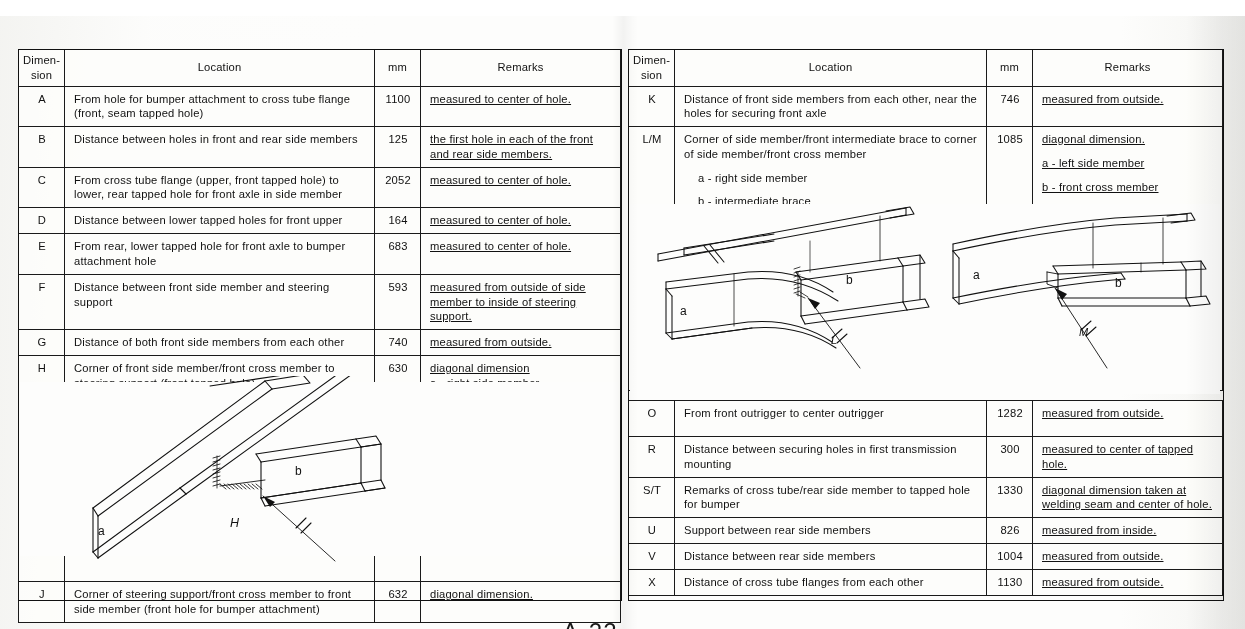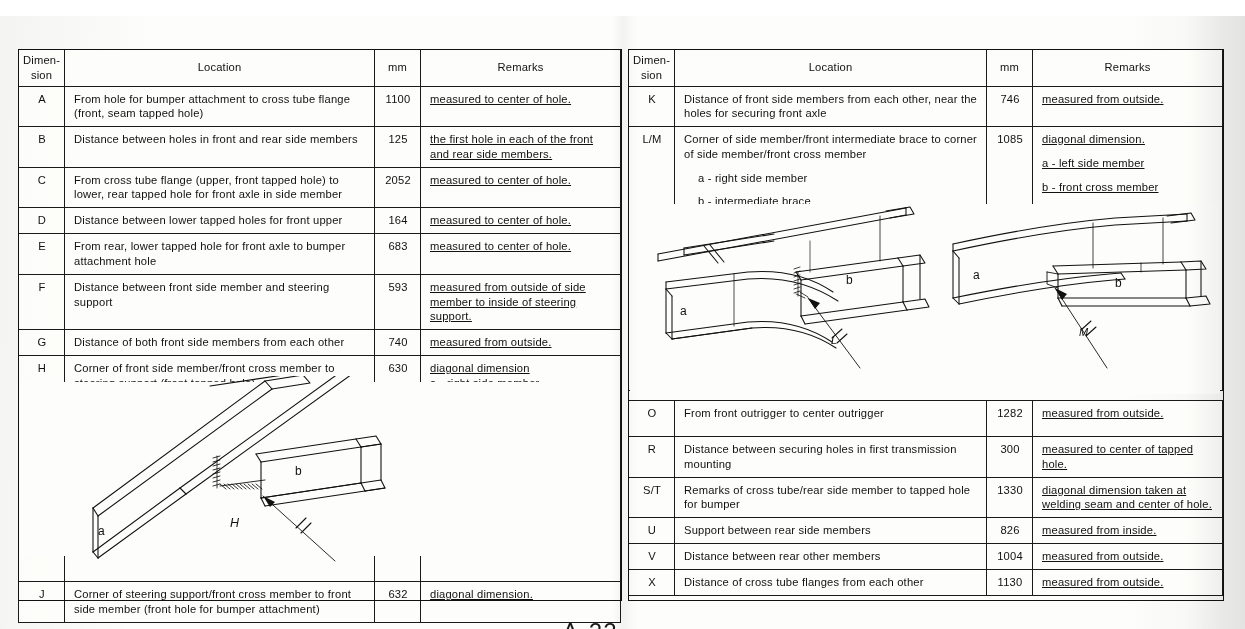--- a/index.html
+++ b/index.html
@@ -470,21 +470,21 @@
         <td class="c-rem">diagonal dimension taken at welding seam and center of hole.</td>
       </tr>
       <tr style="height:26px">
         <td class="c-dim">U</td>
         <td class="c-loc">Support between rear side members</td>
         <td class="c-mm">826</td>
         <td class="c-rem">measured from inside.</td>
       </tr>
       <tr style="height:26px">
         <td class="c-dim">V</td>
-        <td class="c-loc">Distance between rear other members</td>
+        <td class="c-loc">Distance between rear side members</td>
         <td class="c-mm">1004</td>
         <td class="c-rem">measured from outside.</td>
       </tr>
       <tr style="height:26px">
         <td class="c-dim">X</td>
         <td class="c-loc">Distance of cross tube flanges from each other</td>
         <td class="c-mm">1130</td>
         <td class="c-rem">measured from outside.</td>
       </tr>
     </tbody>

